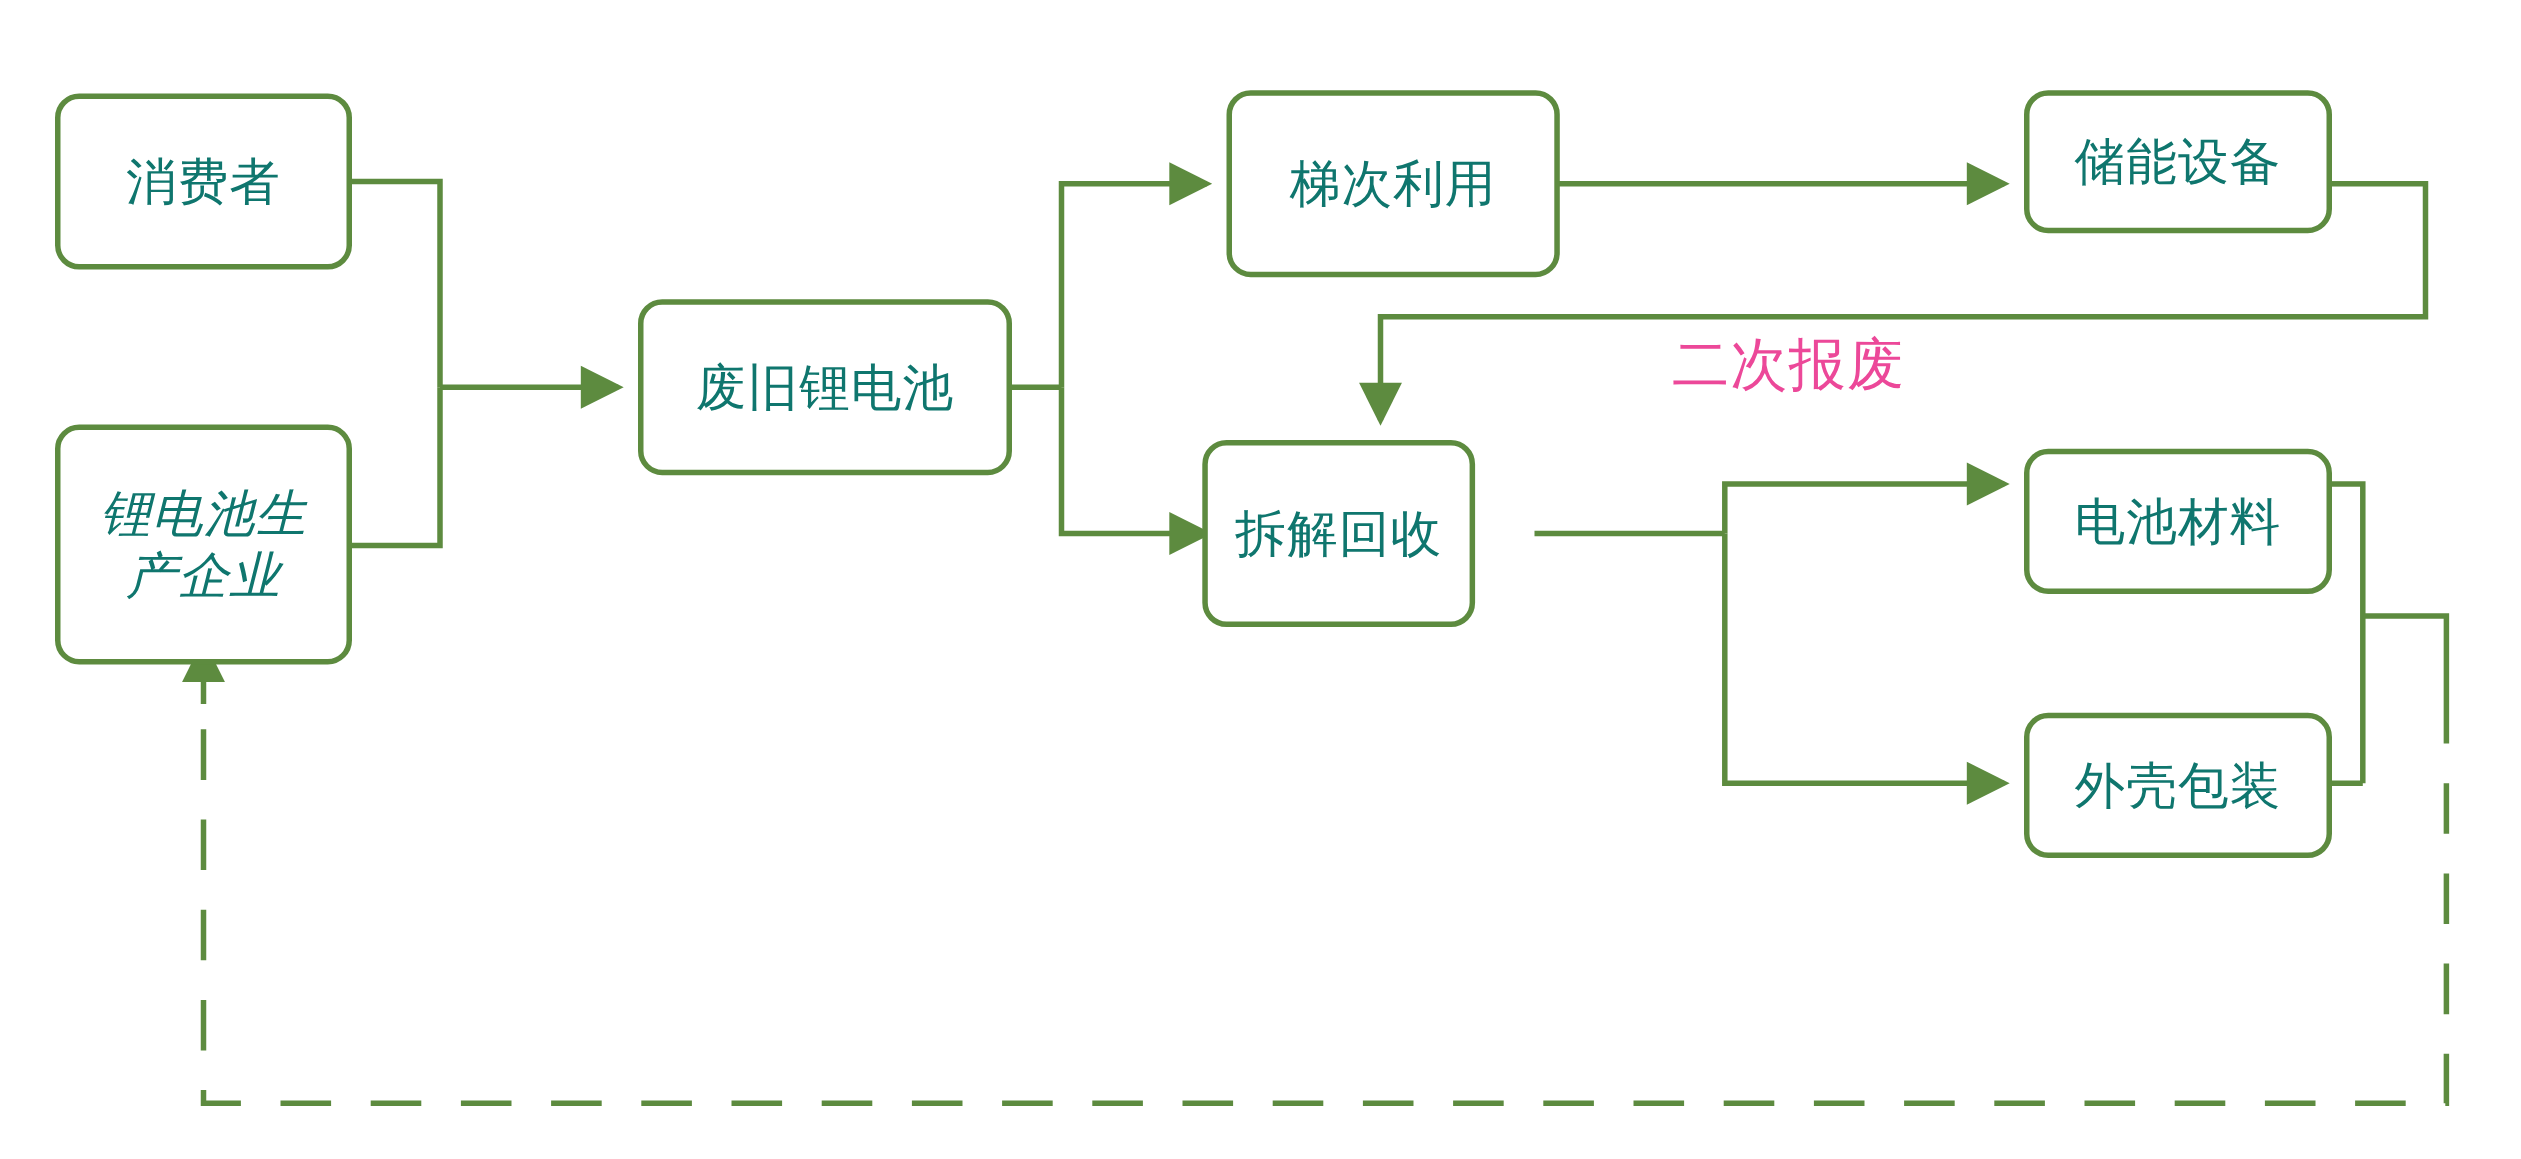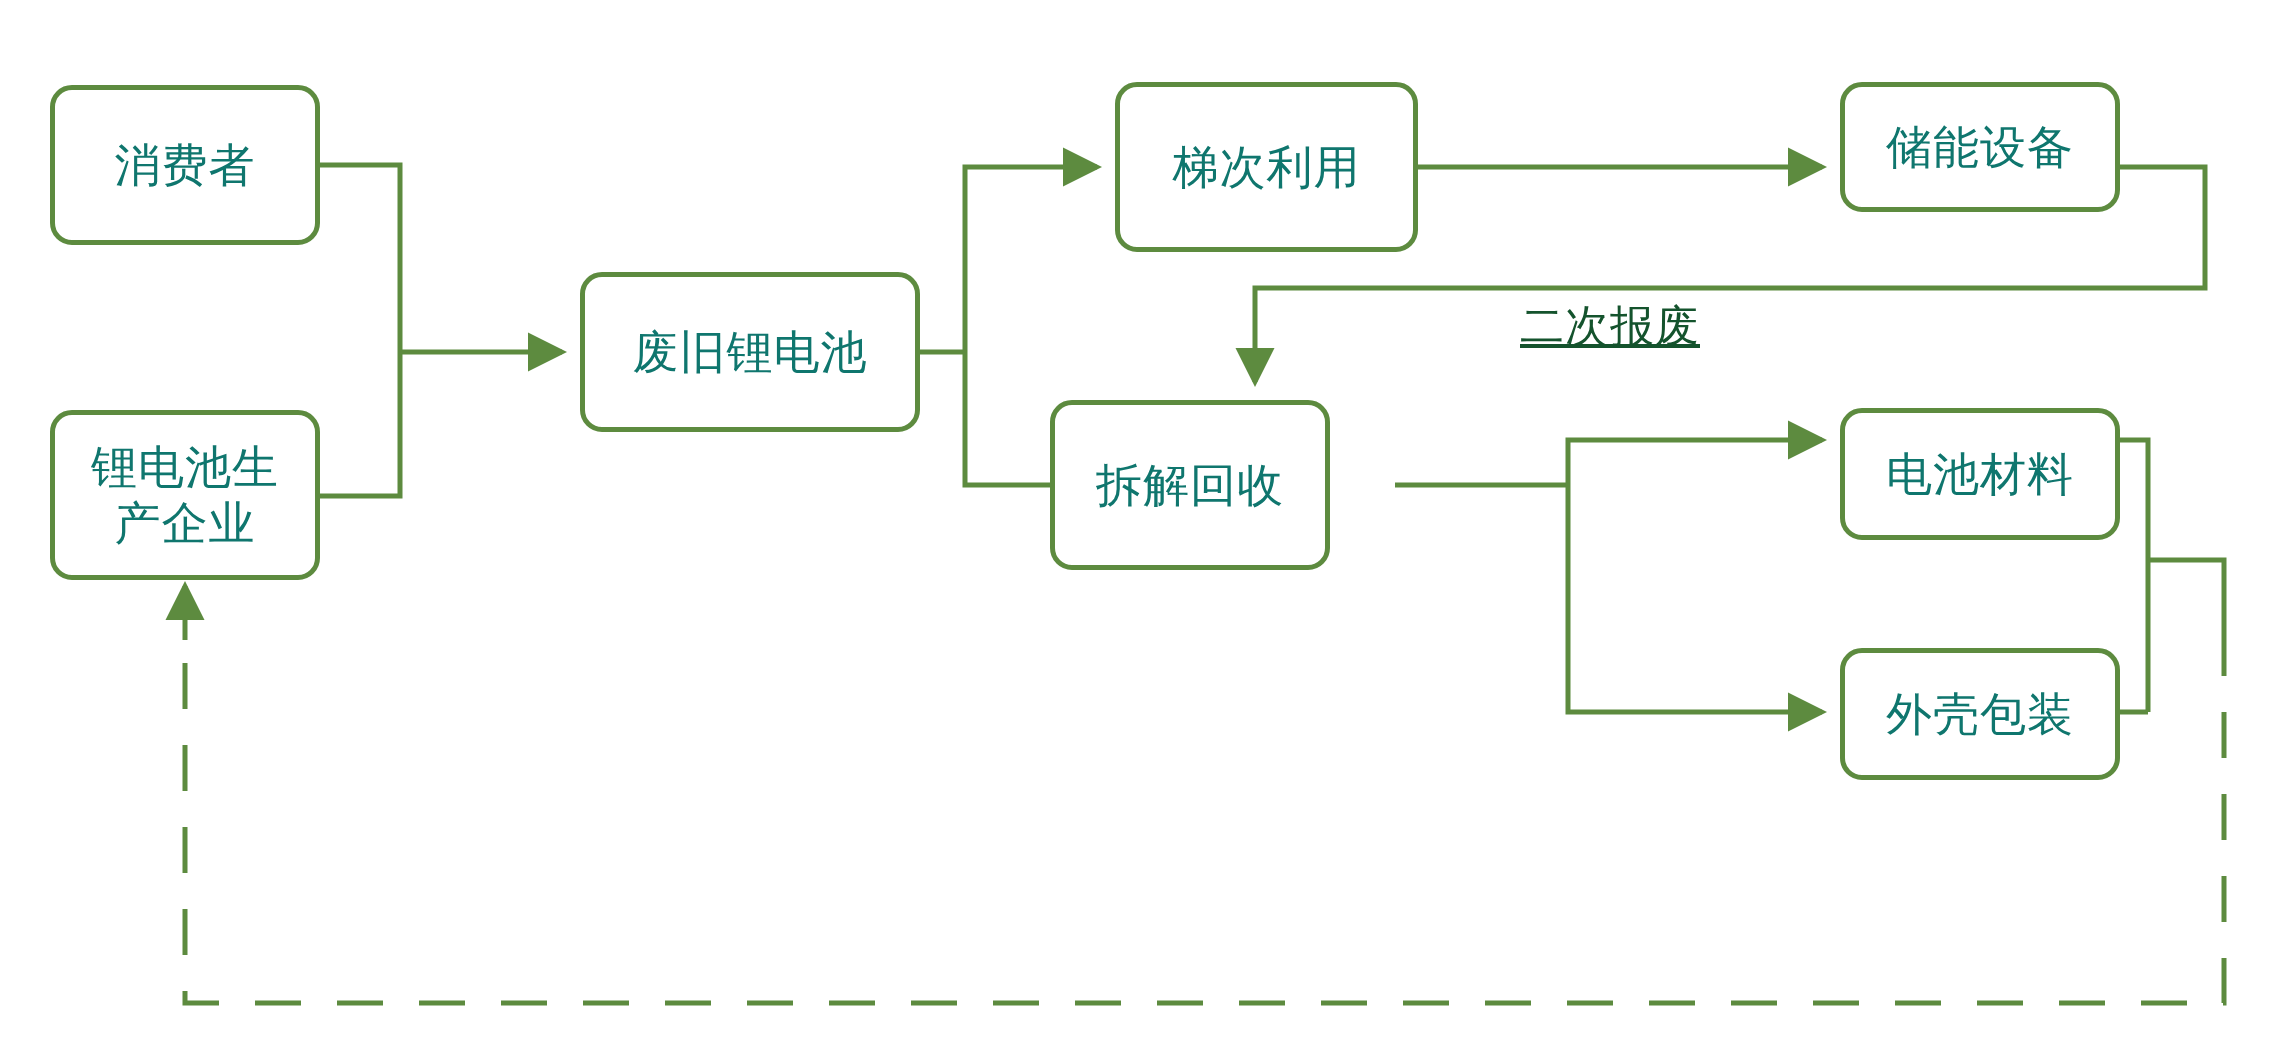--- a/index.html
+++ b/index.html
@@ -43,26 +43,25 @@
     font-weight: 400;
     z-index: 2;
   }
   .node .node-label {
     display: block;
     white-space: pre-line;
     padding: 0 6px;
   }
   .edge-label {
     position: absolute;
-    color: #14532d;
-    font-size: 44px;
+    color: #ec4899;
+    font-size: 52px;
     letter-spacing: 1px;
     white-space: nowrap;
     z-index: 3;
-    text-decoration: underline;
   }
 </style>
 </head>
 <body>
 
 <div id="diagram-root">
 
   <svg id="edge-layer" viewBox="0 0 2292 1054" width="2292" height="1054" xmlns="http://www.w3.org/2000/svg">
     <defs>
       <marker id="arrowGreen" markerWidth="9" markerHeight="9" refX="7.2" refY="4.5" orient="auto" markerUnits="strokeWidth">
@@ -106,38 +105,38 @@
     </g>
     <g fill="none" stroke="#5d8b3f" stroke-width="5" stroke-linecap="butt">
       <path d="M185,640 L185,586" marker-end="url(#arrowGreen)"></path>
     </g>
   </svg>
 
   <div class="node" style="left:50px; top:85px; width:270px; height:160px;">
     <span class="node-label">消费者</span>
   </div>
 
-  <div class="node" style="left:50px; top:410px; width:270px; height:170px;">
+  <div class="node" style="left:50px; top:386px; width:270px; height:218px;font-style:italic;">
     <span class="node-label">锂电池生
 产企业</span>
   </div>
 
   <div class="node" style="left:580px; top:272px; width:340px; height:160px;">
     <span class="node-label">废旧锂电池</span>
   </div>
 
   <div class="node" style="left:1115px; top:82px; width:303px; height:170px;">
     <span class="node-label">梯次利用</span>
   </div>
 
   <div class="node" style="left:1840px; top:82px; width:280px; height:130px;">
     <span class="node-label">储能设备</span>
   </div>
 
-  <div class="node" style="left:1050px; top:400px; width:280px; height:170px;">
+  <div class="node" style="left:1093px; top:400px; width:248px; height:170px;">
     <span class="node-label">拆解回收</span>
   </div>
 
   <div class="node" style="left:1840px; top:408px; width:280px; height:132px;">
     <span class="node-label">电池材料</span>
   </div>
 
   <div class="node" style="left:1840px; top:648px; width:280px; height:132px;text-align:right;">
     <span class="node-label">外壳包装</span>
   </div>

